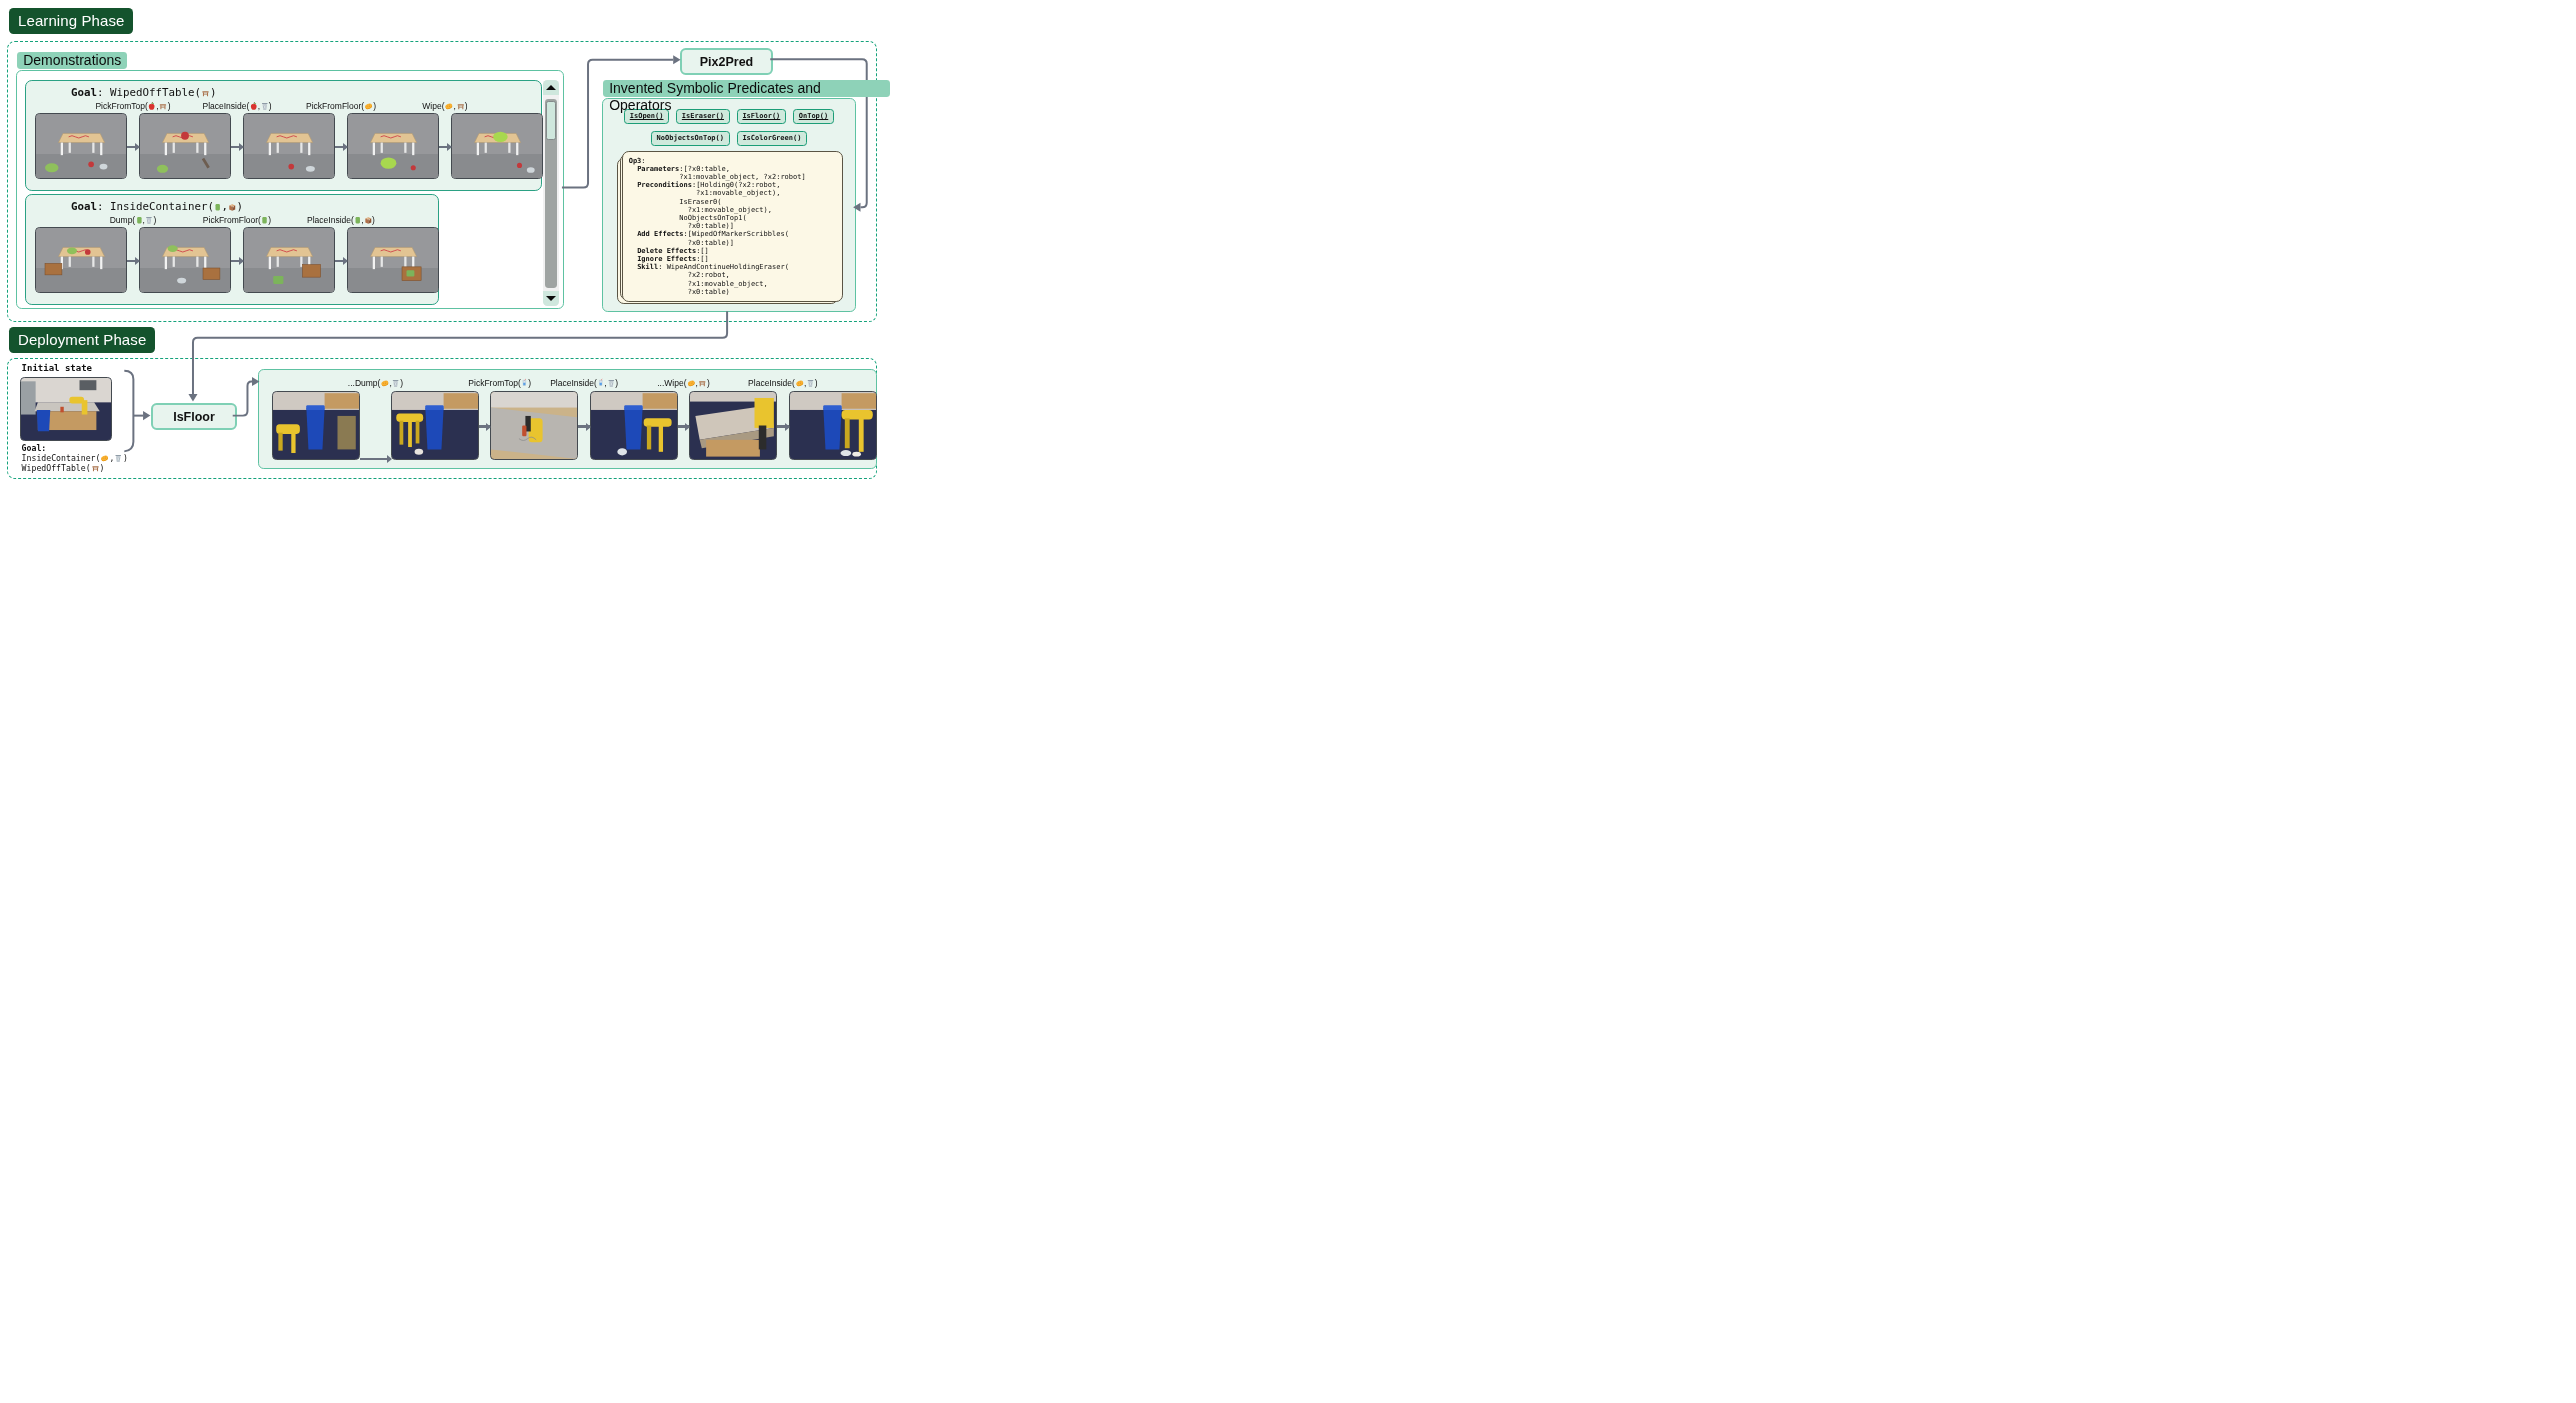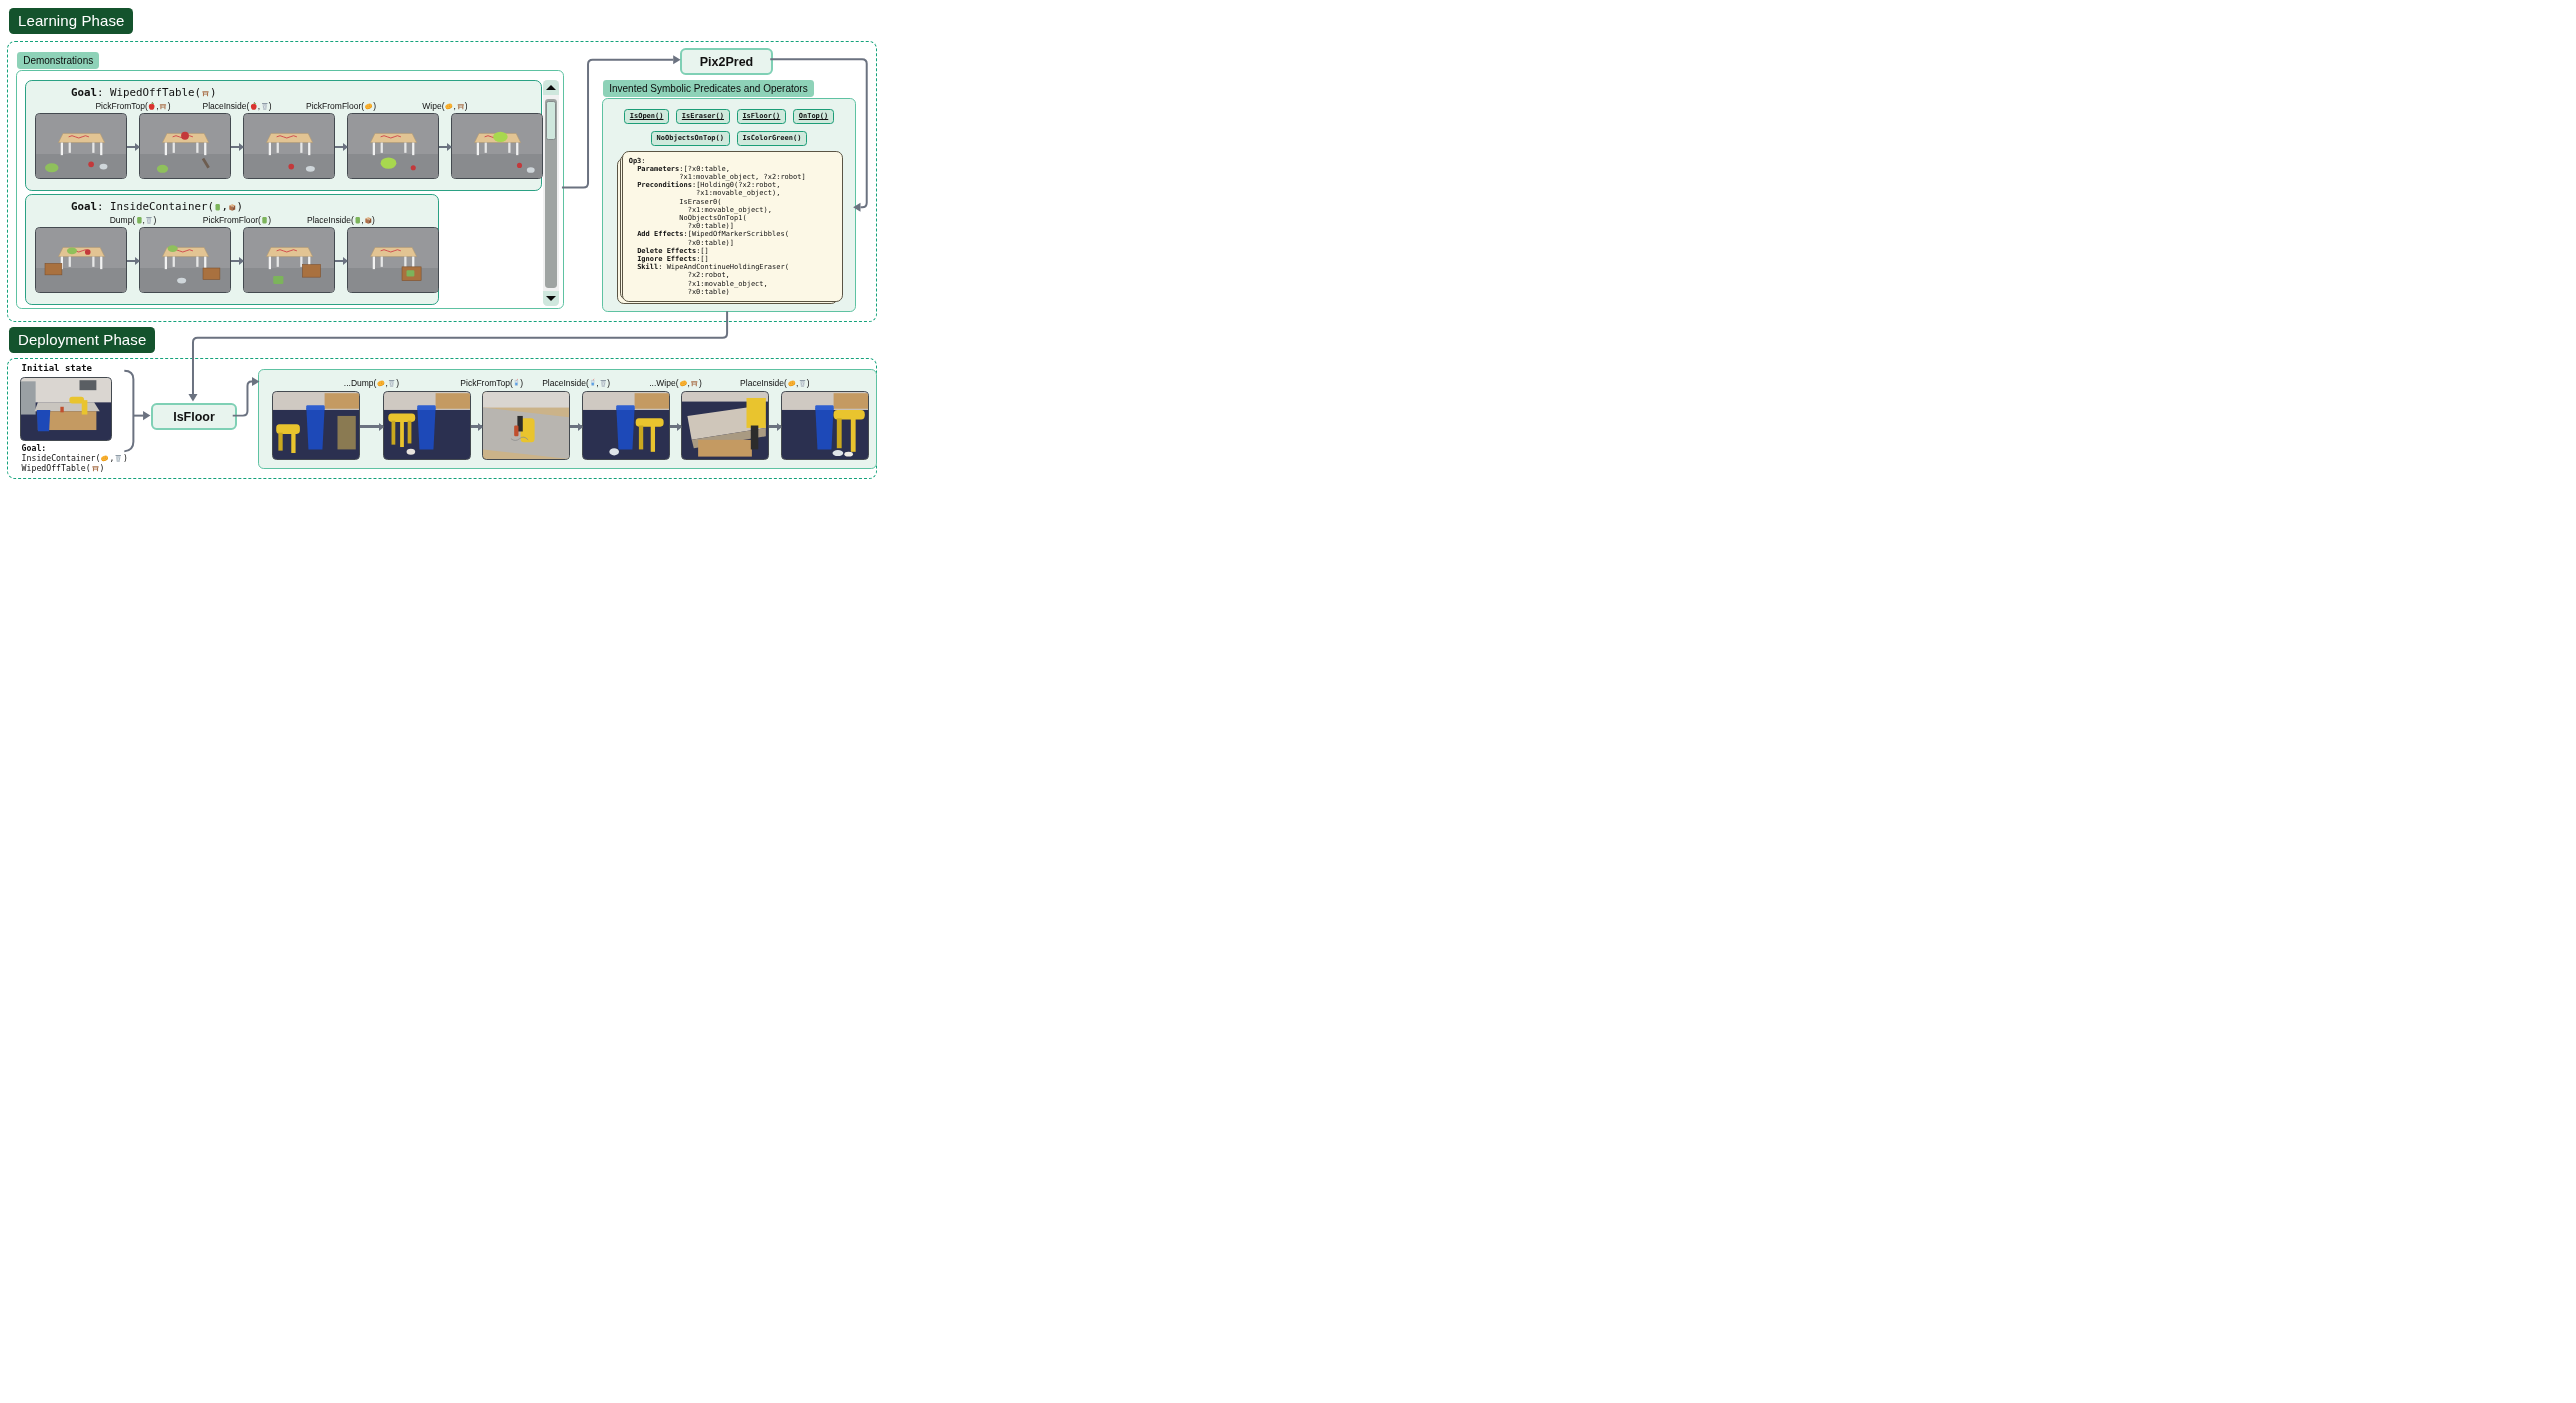--- a/index.html
+++ b/index.html
@@ -2,21 +2,21 @@
 <html style="font-size:9px"><head>
 <meta charset="utf-8">
 <style>
   html,body{margin:0;padding:0;background:#ffffff;}
   #canvas{position:relative;width:890px;height:485px;background:#ffffff;
           font-family:"Liberation Sans",sans-serif;color:#111;overflow:hidden;}
 
   .badge{position:absolute;background:#14532d;color:#fff;border-radius:4.5px;
          font-size:15px;line-height:26px;height:26px;padding:0 9px;letter-spacing:0.1px;}
   .sublabel{position:absolute;background:#8ed2b8;color:#0b0b0b;border-radius:3.4px;
-            font-size:10px;line-height:17px;height:17px;padding:0 6.2px;z-index:3;}
+            font-size:14px;line-height:17px;height:17px;padding:0 6.2px;z-index:3;}
   .dashedbox{position:absolute;border:1.7px dashed #14a27b;border-radius:8px;}
 
   .panel-mint{background:#e8f4ee;border:1.7px solid #5ec2a2;border-radius:5.7px;position:absolute;}
   .white-box{position:absolute;background:#fff;border:1.7px solid #5ec2a2;border-radius:5.7px;}
 
   .demo-card{position:absolute;background:#e8f4ee;border:1.1px solid #2ba184;border-radius:6.8px;}
   .goal-line{position:absolute;left:9px;top:5.1px;font-family:"DejaVu Sans Mono",monospace;
              font-size:10.8px;white-space:nowrap;margin-left:36px;}
   .goal-line b{font-weight:bold;}
 
@@ -409,21 +409,21 @@
             <rect width="160" height="30" fill="#cfc9c2"></rect>
             <rect x="96" y="2" width="64" height="26" fill="#c49a62"></rect>
             <polygon points="62,26 96,26 92,96 66,96" fill="#1d49b8"></polygon>
             <rect x="62" y="22" width="34" height="8" rx="2" fill="#2f5fd0"></rect>
             <rect x="6" y="54" width="44" height="16" rx="6" fill="#e9c42e"></rect>
             <rect x="10" y="68" width="8" height="30" fill="#caa81f"></rect>
             <rect x="34" y="68" width="8" height="34" fill="#e9c42e"></rect>
             <rect x="120" y="40" width="34" height="56" fill="#8a7a52"></rect>
           </svg>
         </div>
-      <div class="trans" style="width:23px;">
+      <div class="trans" style="width:31px;align-items:flex-end;">
         <div class="tlabel" style="top:-14.8px;">...Dump(<span class="ei"><svg width="9" height="8.5" viewBox="0 0 20 20">
                 <g transform="rotate(-22 10 10)">
                   <ellipse cx="10" cy="11" rx="8" ry="5.6" fill="#e08c00"></ellipse>
                   <ellipse cx="10" cy="9.6" rx="8" ry="5.2" fill="#f8b133"></ellipse>
                   <circle cx="7" cy="8.6" r=".9" fill="#d77f00"></circle>
                   <circle cx="11.5" cy="10.6" r=".9" fill="#d77f00"></circle>
                   <circle cx="13.5" cy="7.8" r=".8" fill="#d77f00"></circle>
                 </g>
               </svg></span>,<span class="ei"><svg width="8.5" height="8.5" viewBox="0 0 20 20">
                 <rect x="3.6" y="2.4" width="12.8" height="2.4" fill="#8d9aa5"></rect>

